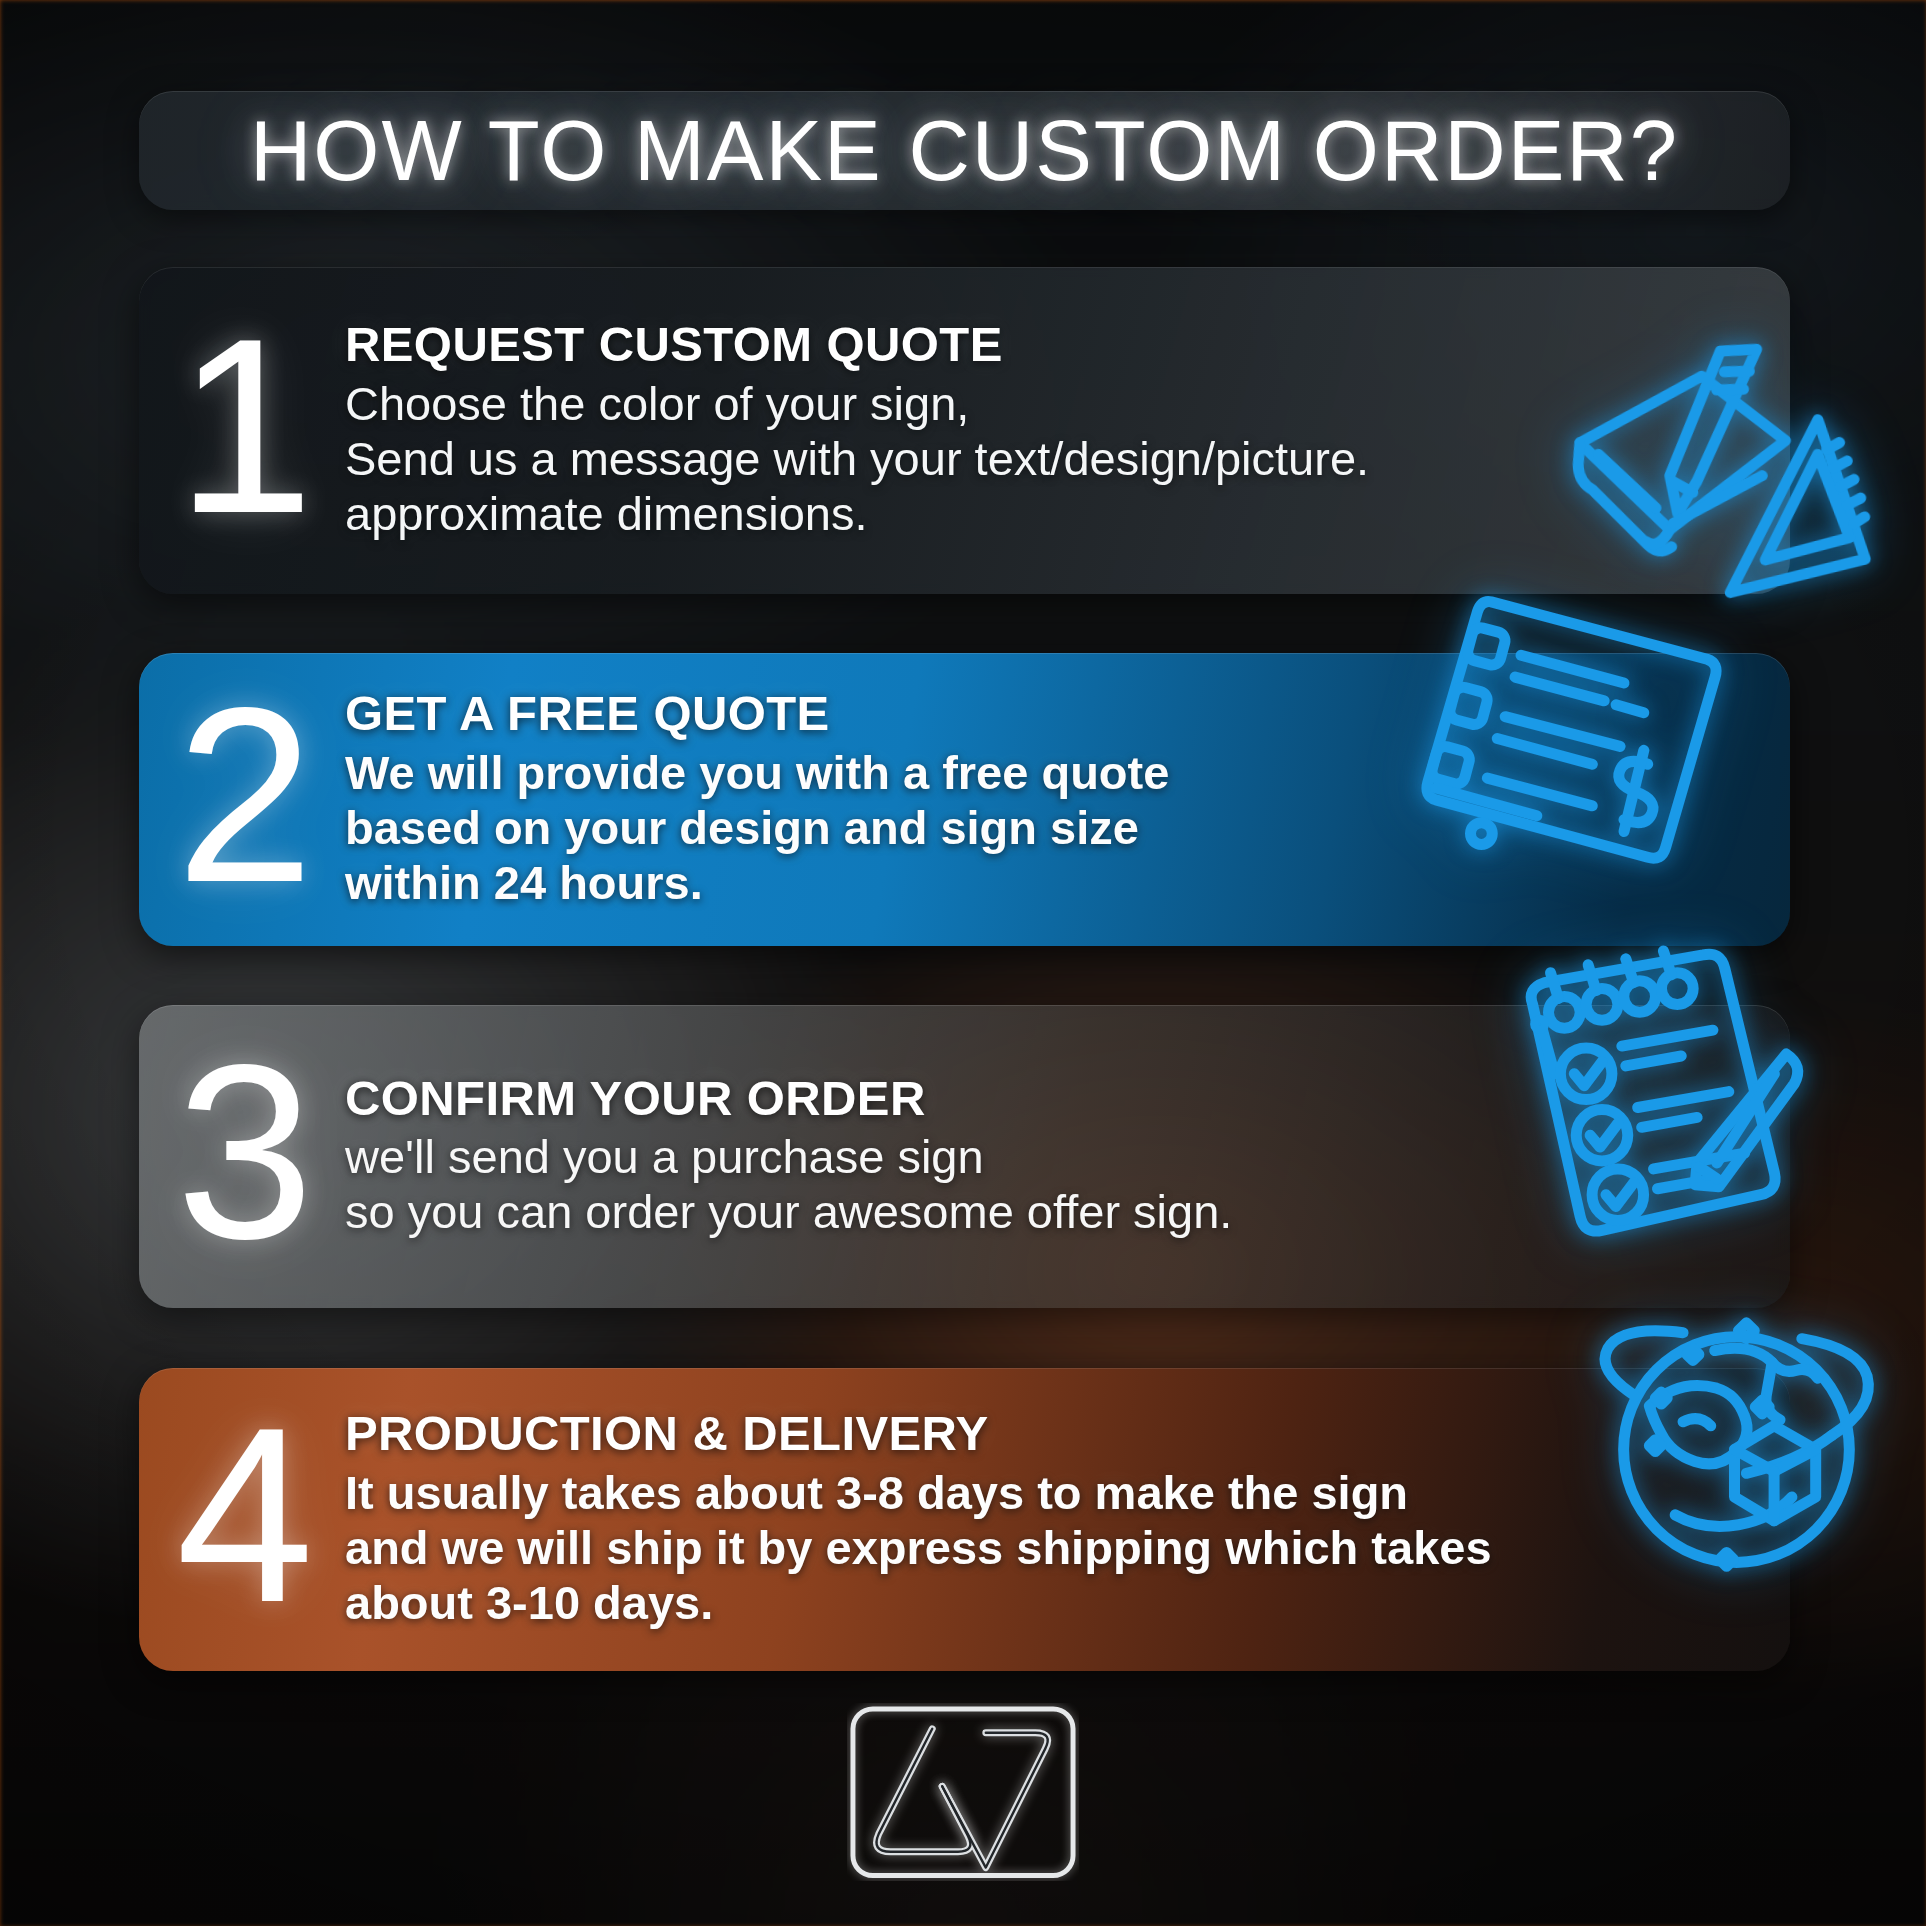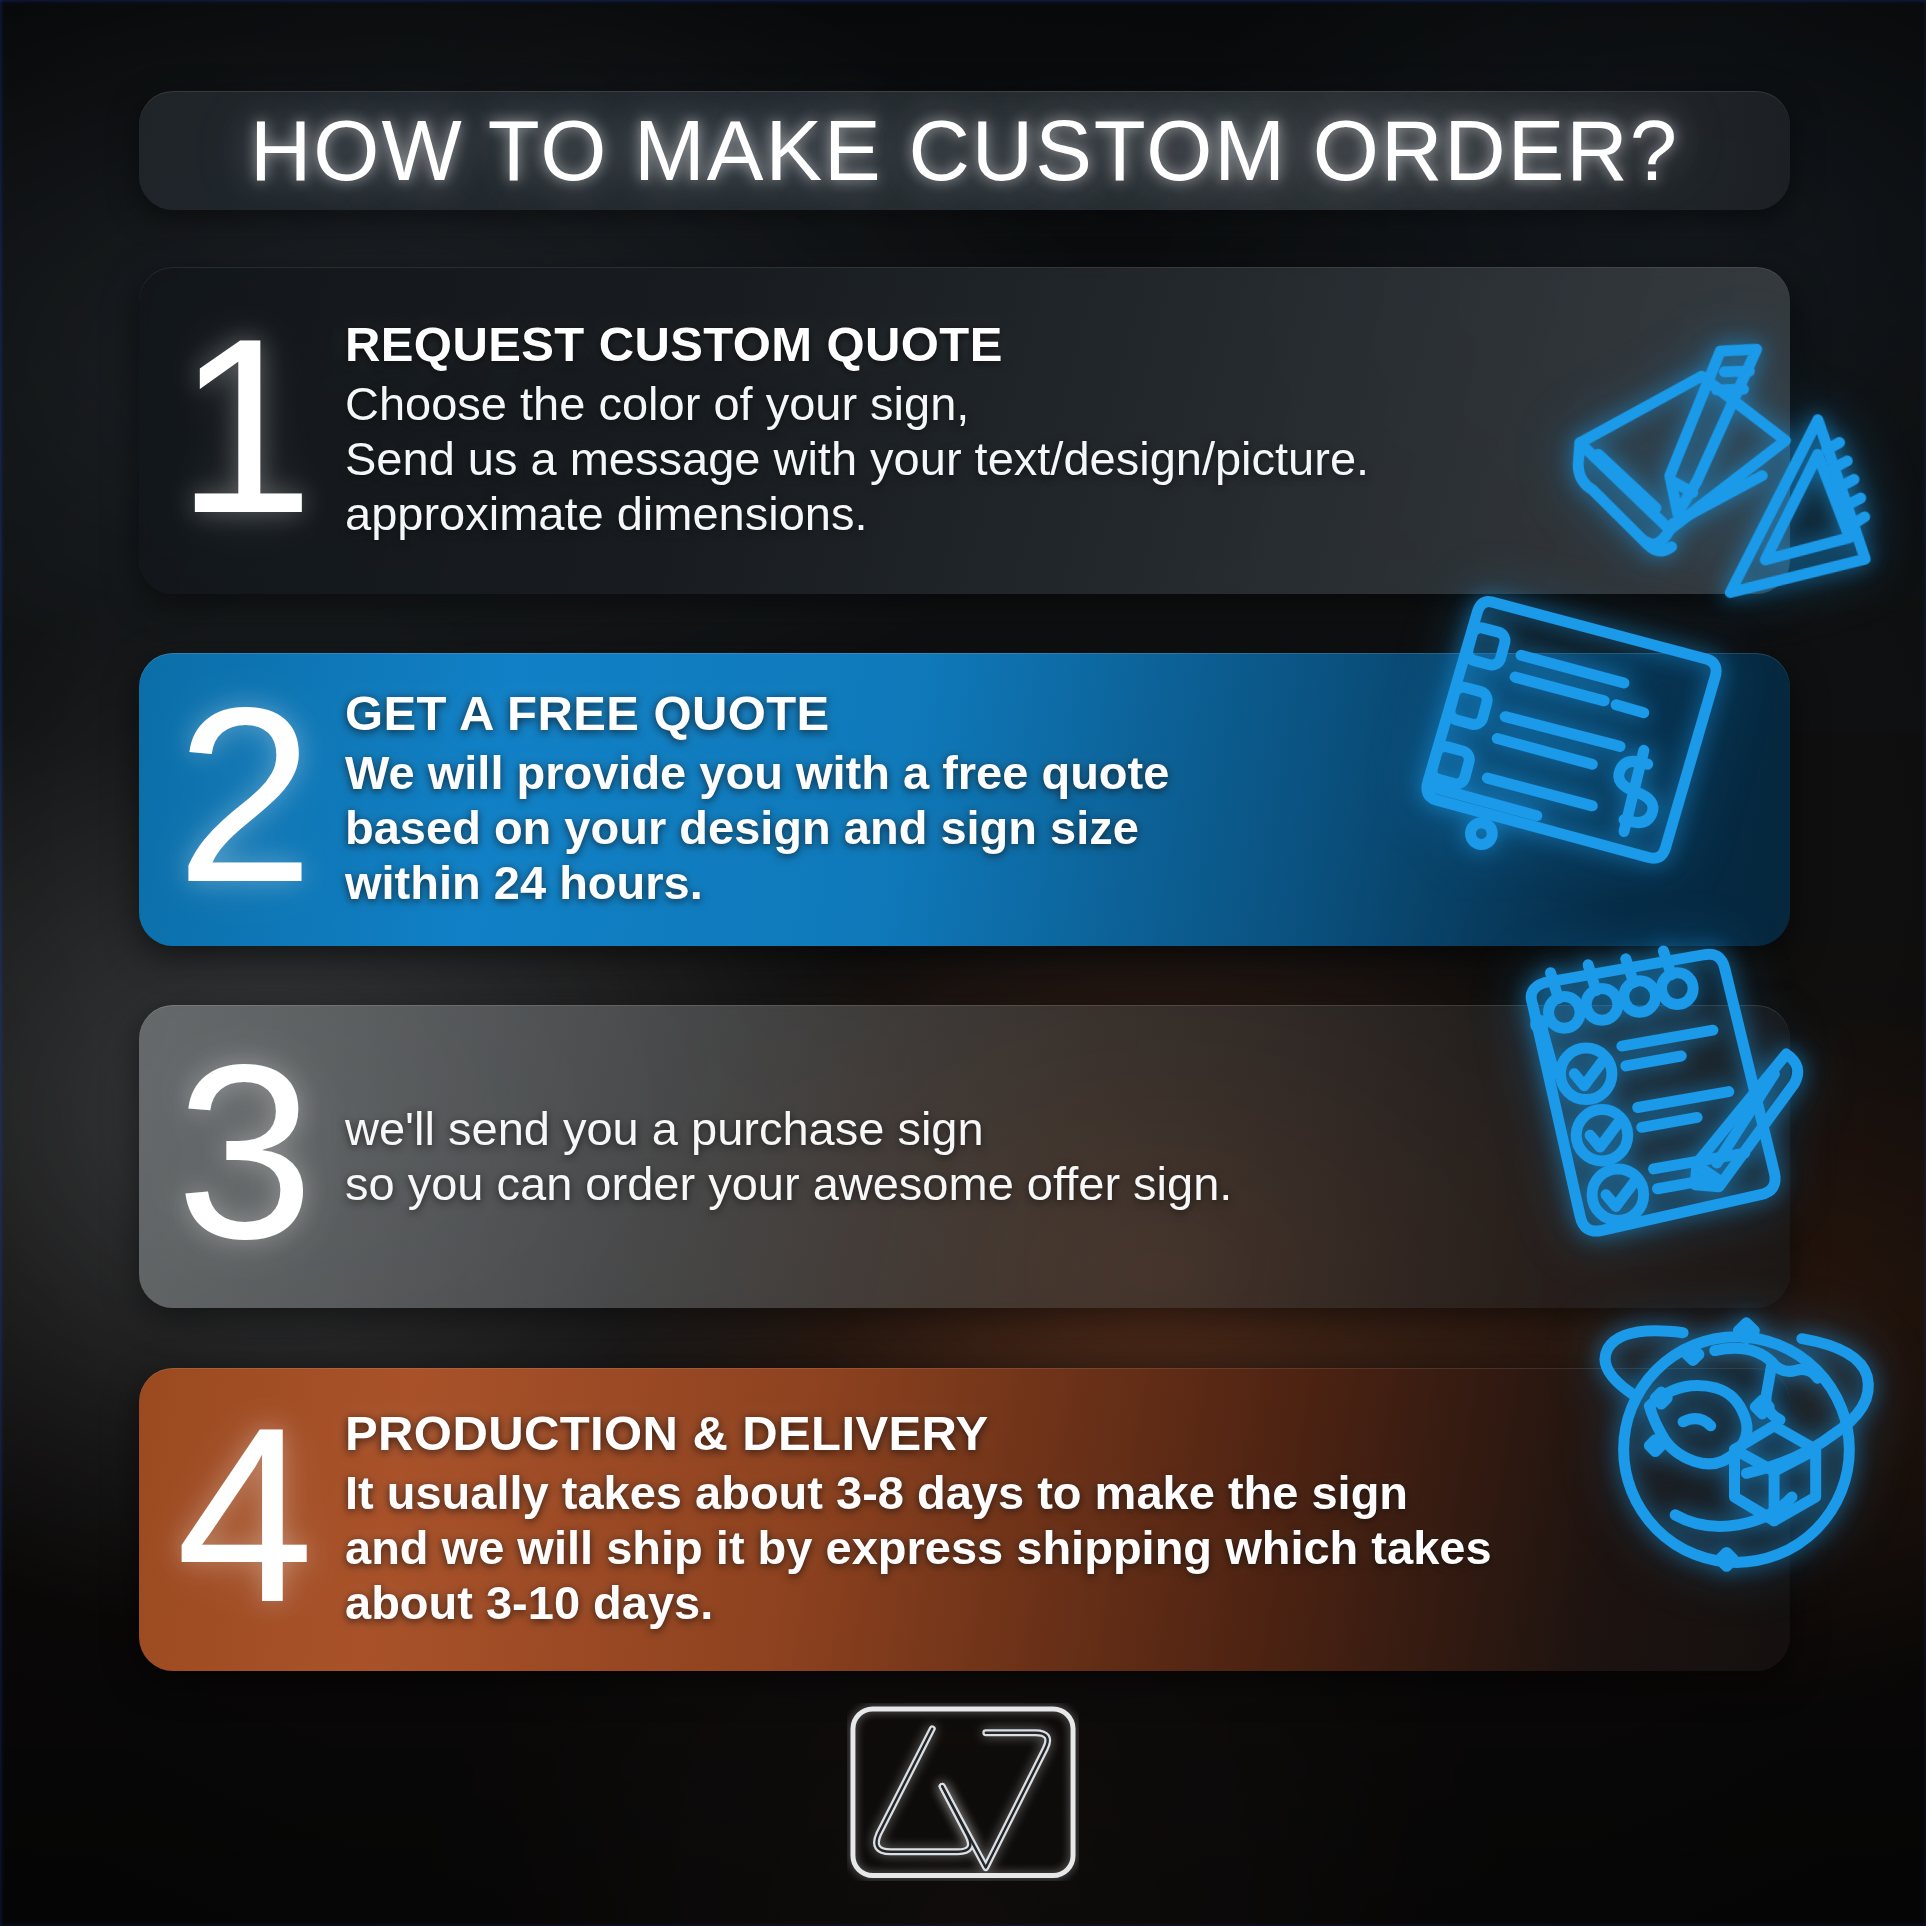--- a/index.html
+++ b/index.html
@@ -8,21 +8,21 @@
     background:#0a0a0b;
     font-family:"Liberation Sans", sans-serif;
     overflow:hidden;
   }
 
   
   #page {
     position:relative;
     width:1927px; height:1927px;
     overflow:hidden;
-    background:#1d4ed8;
+    background:#f97316;
   }
   .bg-layer { position:absolute; inset:0; pointer-events:none; }
   .bg-base {
     background:
       radial-gradient(1188px 693px at 18% 18%, #2a3137 0%, rgba(20,24,28,0) 62%),
       radial-gradient(891px 614px at 88% 12%, #1c242b 0%, rgba(12,15,18,0) 60%),
       radial-gradient(1089px 891px at 14% 58%, #4b4f52 0%, rgba(20,22,24,0) 58%),
       radial-gradient(990px 693px at 60% 66%, #6e3b22 0%, rgba(20,14,10,0) 55%),
       radial-gradient(842px 614px at 92% 70%, #3a1f12 0%, rgba(12,10,9,0) 58%),
       radial-gradient(891px 792px at 50% 100%, #1a1513 0%, rgba(8,8,9,0) 60%),
@@ -219,20 +219,21 @@
           <div>within 24 hours.</div>
         </div>
       </div>
     </div>
   </div>
 
   <div class="card" id="card-3">
     <div class="card-inner">
       <div class="num">3</div>
       <div class="body">
+        <div class="head">CONFIRM YOUR ORDER</div>
         <div class="lines">
           <div>we'll send you a purchase sign</div>
           <div>so you can order your awesome offer sign.</div>
         </div>
       </div>
     </div>
   </div>
 
   <div class="card" id="card-4">
     <div class="card-inner">

